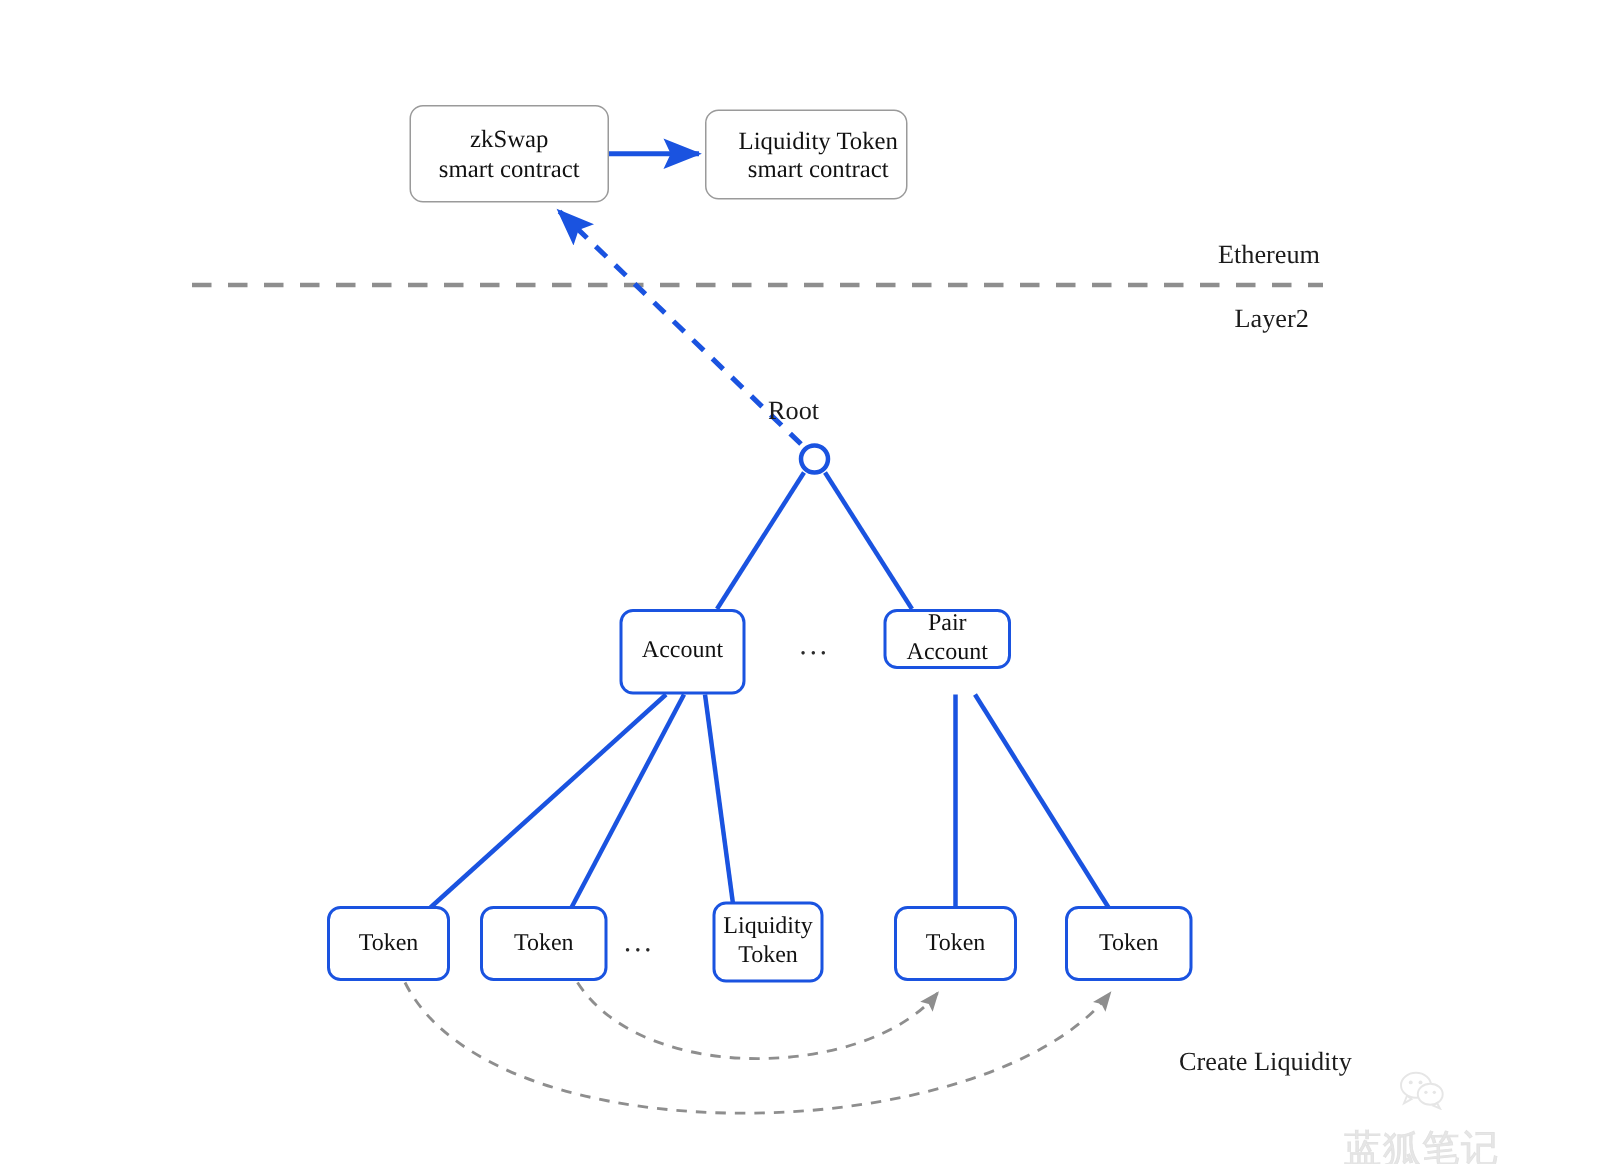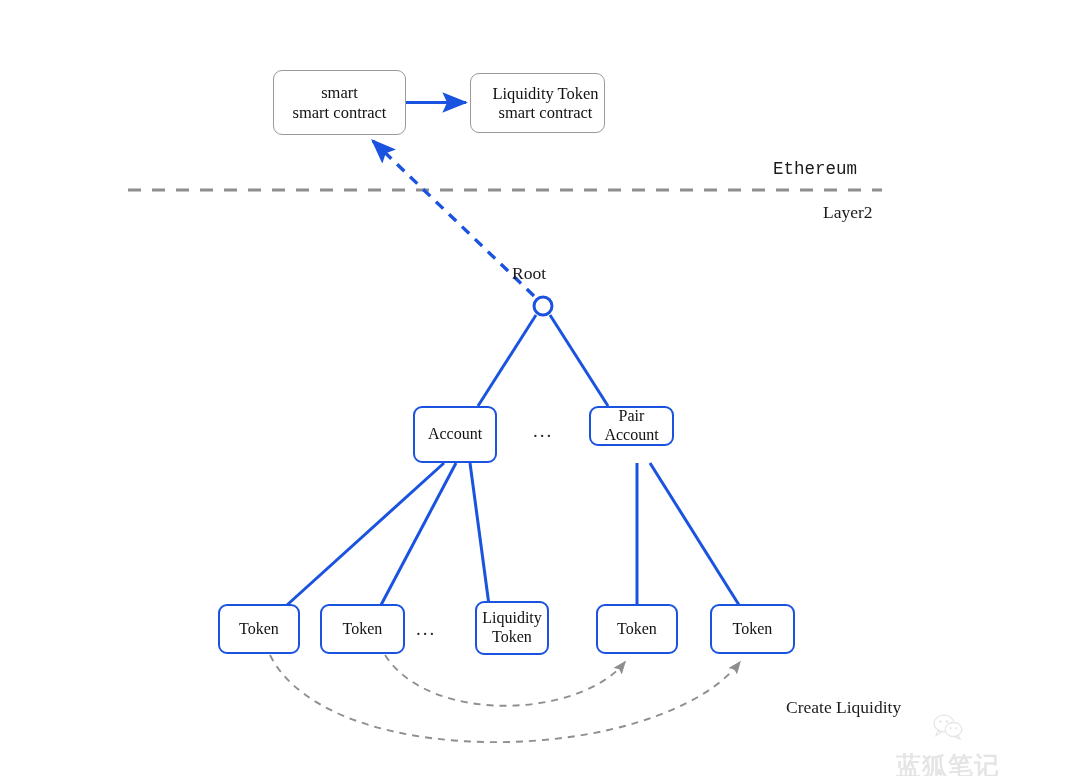--- a/index.html
+++ b/index.html
@@ -111,30 +111,30 @@
     <line x1="470" y1="463" x2="489" y2="605" stroke="#1a53e0" stroke-width="3"></line>
 
     <line x1="637" y1="463" x2="637" y2="605" stroke="#1a53e0" stroke-width="3"></line>
     <line x1="650" y1="463" x2="739" y2="605" stroke="#1a53e0" stroke-width="3"></line>
 
     <path d="M 385 655 C 430 725, 580 718, 625 662" fill="none" stroke="#8e8e8e" stroke-width="1.9" stroke-dasharray="7,6" marker-end="url(#arrow-gray)"></path>
     <path d="M 270 655 C 330 775, 660 765, 740 662" fill="none" stroke="#8e8e8e" stroke-width="1.9" stroke-dasharray="7,6" marker-end="url(#arrow-gray)"></path>
   </svg>
 
   <div class="node-box box-l1" style="left:273px; top:70px; width:133px; height:65px;">
-    <span class="box-line">smart</span>
+    <span class="box-line">zkSwap</span>
     <span class="box-line">smart contract</span>
   </div>
 
   <div class="node-box box-l1" style="left:470px; top:73px; width:135px; height:60px;padding-left:16px;">
     <span class="box-line">Liquidity Token</span>
     <span class="box-line">smart contract</span>
   </div>
 
-  <div class="plain-label layer-label" style="left:773px; top:159px;font-family:Liberation Mono, monospace;">Ethereum</div>
+  <div class="plain-label layer-label" style="left:812px; top:159px;">Ethereum</div>
   <div class="plain-label layer-label" style="left:823px; top:202px;">Layer2</div>
 
   <div class="plain-label root-label" style="left:512px; top:263px;">Root</div>
 
   <div class="node-box box-l2" style="left:413px; top:406px; width:84px; height:57px;">
     <span class="box-line">Account</span>
   </div>
 
   <div class="ellipsis" style="left:533px; top:420px;">...</div>
 

